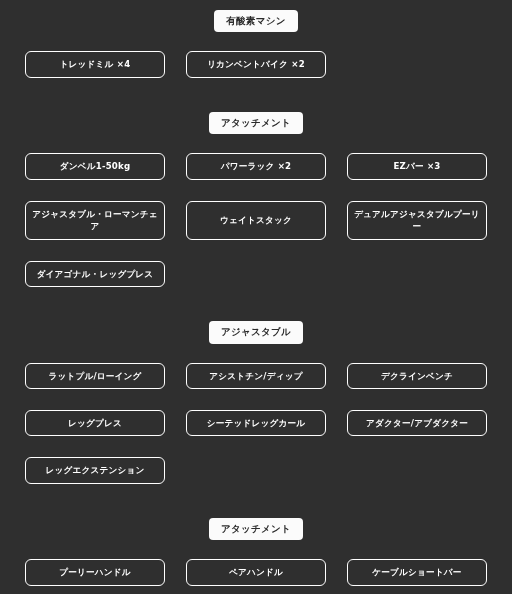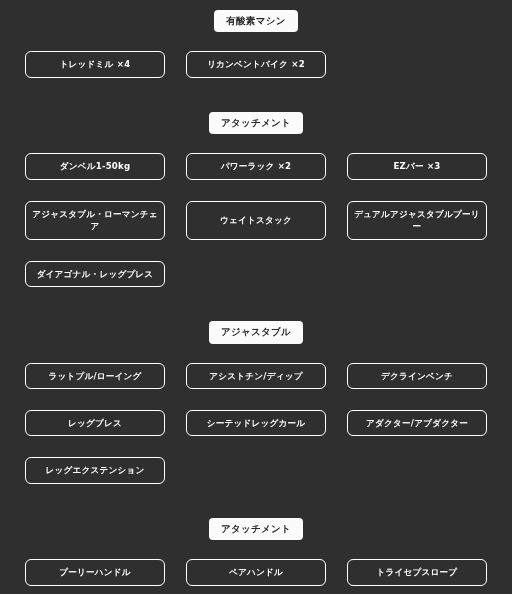--- a/index.html
+++ b/index.html
@@ -134,19 +134,18 @@
   </div>
 
   <div class="section">
     <div class="section-header-row">
       <div class="section-header">アタッチメント</div>
     </div>
     <div class="sec-gap-header"></div>
     <div class="grid">
       <div class="card">プーリーハンドル</div>
       <div class="card">ペアハンドル</div>
-      <div class="card">トライセプスロープ</div>
       <div class="card">ケーブルショートバー</div>
       <div class="card">ラットプルカールバー</div>
     </div>
   </div>
 
 </div>
 
 </body></html>

